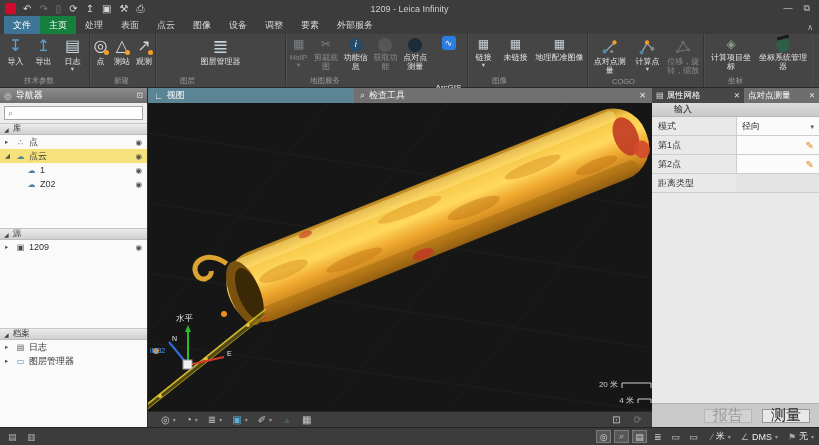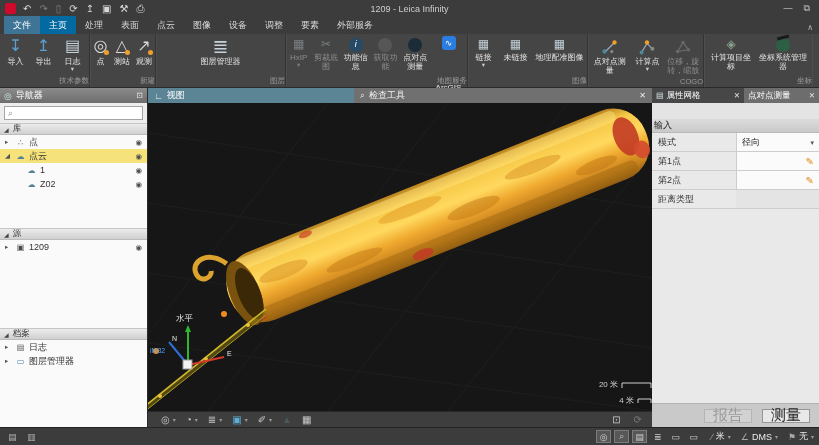--- a/index.html
+++ b/index.html
@@ -14,36 +14,36 @@
   .qat { display:flex; gap:8px; font-size:10px; color:#d8d8d8; align-items:center; }
   .qat .dim { opacity:.4; }
   .wtitle { position:absolute; left:50%; transform:translateX(-50%); font-size:9px; color:#cfcfcf; }
   .wctrl { margin-left:auto; display:flex; gap:11px; padding-right:9px; color:#c5c5c5; font-size:9px; }
 
   
   .tabrow { position:absolute; top:17px; left:0; right:0; height:17px; display:flex;
             align-items:flex-end; padding-left:4px; }
   .rtab { font-size:9px; color:#d8d8d8; padding:3px 9px 2px; cursor:default; }
   .rtab.file { background:#3e7596; color:#fff; }
-  .rtab.active { background:#0369a1; color:#fff; }
+  .rtab.active { background:#15803d; color:#fff; }
   .collapse-ribbon { position:absolute; right:6px; bottom:2px; color:#b5b5b5; font-size:8px; }
 
   
   .ribbon { position:absolute; top:34px; left:0; right:0; height:54px; background:#454545;
             border-bottom:1px solid #2a2a2a; display:flex; }
   .rgroup { position:relative; height:100%; border-right:1px solid #343434;
             box-shadow:1px 0 0 rgba(255,255,255,.05); flex:none; }
   .rbtns { display:flex; justify-content:center; padding-top:1px; height:44px; }
   .rbtn { display:flex; flex-direction:column; align-items:center; justify-content:flex-start;
           font-size:8px; color:#e3e3e3; text-align:center; line-height:1.15; padding:1px 2px; }
   .rbtn .ricon { height:21px; display:flex; align-items:center; justify-content:center;
                  font-size:16px; position:relative; }
   .rbtn .sm { height:17px; font-size:12px; }
-  .glabel { position:absolute; bottom:1px; left:0; right:0; text-align:right;
-            font-size:7.5px; color:#9b9b9b; }
+  .glabel { position:absolute; bottom:1px; left:0; right:0; text-align:left;
+            font-size:7.5px; color:#9b9b9b;padding-left:24px; }
   .dis { opacity:.42; }
   .dd { font-size:6.5px; color:#c9c9c9; line-height:1; }
   .ic-blue { color:#5a9fd0; } .ic-doc { color:#c4d2da; } .ic-pt { color:#d8d8d8; }
   .accent::after { content:""; position:absolute; width:5px; height:5px; border-radius:50%;
                    background:#f0a028; right:-2px; bottom:2px; }
   .globe { width:14px; height:14px; border-radius:50%; display:inline-flex; align-items:center;
            justify-content:center; font-size:9px; font-style:italic; color:#fff; }
   .navy { background:#274a66; } .grayg { background:#6f6f6f; } .earth { background:#1b2b38; }
   .greeng { background:#2e5e46; position:relative; }
   .greeng::after { content:""; position:absolute; top:-2px; left:1px; width:12px; height:3px;
@@ -104,21 +104,21 @@
   
   .rp { position:absolute; top:88px; left:652px; width:167px; height:339px; background:#e4e4e4;
         display:flex; flex-direction:column; }
   .rph { height:15px; display:flex; flex:none; }
   .rcap { display:flex; align-items:center; gap:3px; font-size:8.5px; color:#fff; padding:0 4px; }
   .rcap.t1 { width:92px; background:#474747; }
   .rcap.t2 { flex:1; background:#6d6d6d; }
   .rcap .capicon { font-size:8px; color:#d9e4ea; }
   .rcap .x { margin-left:auto; font-size:7.5px; color:#e5e5e5; }
   .pband { height:14px; background:linear-gradient(#dcdcdc,#c9c9c9); border-bottom:1px solid #b9b9b9;
-           font-size:9px; color:#222; display:flex; align-items:center; padding-left:2px; flex:none;margin-top:16px; }
+           font-size:9px; color:#222; display:flex; align-items:center; padding-left:22px; flex:none; }
   .prow { height:19px; display:grid; grid-template-columns:84px 1fr;
           border-bottom:1px solid #cdcdcd; font-size:9px; flex:none; }
   .plabel { background:#e9e9e9; color:#333; display:flex; align-items:center; padding-left:6px; }
   .pvalue { background:#fbfbfb; border-left:1px solid #cdcdcd; display:flex; align-items:center;
             padding:1px 5px; color:#222; }
   .pvalue .dd { margin-left:auto; color:#555; font-size:7px; }
   .pvalue .pencil { margin-left:auto; color:#e08a1e; font-size:10px; }
   .pfill { flex:1; background:#e9e9e9; }
   .pbtns { height:24px; background:#c9c9c9; display:flex; align-items:center; justify-content:flex-end;
            gap:10px; padding-right:9px; border-top:1px solid #b2b2b2; flex:none; }

